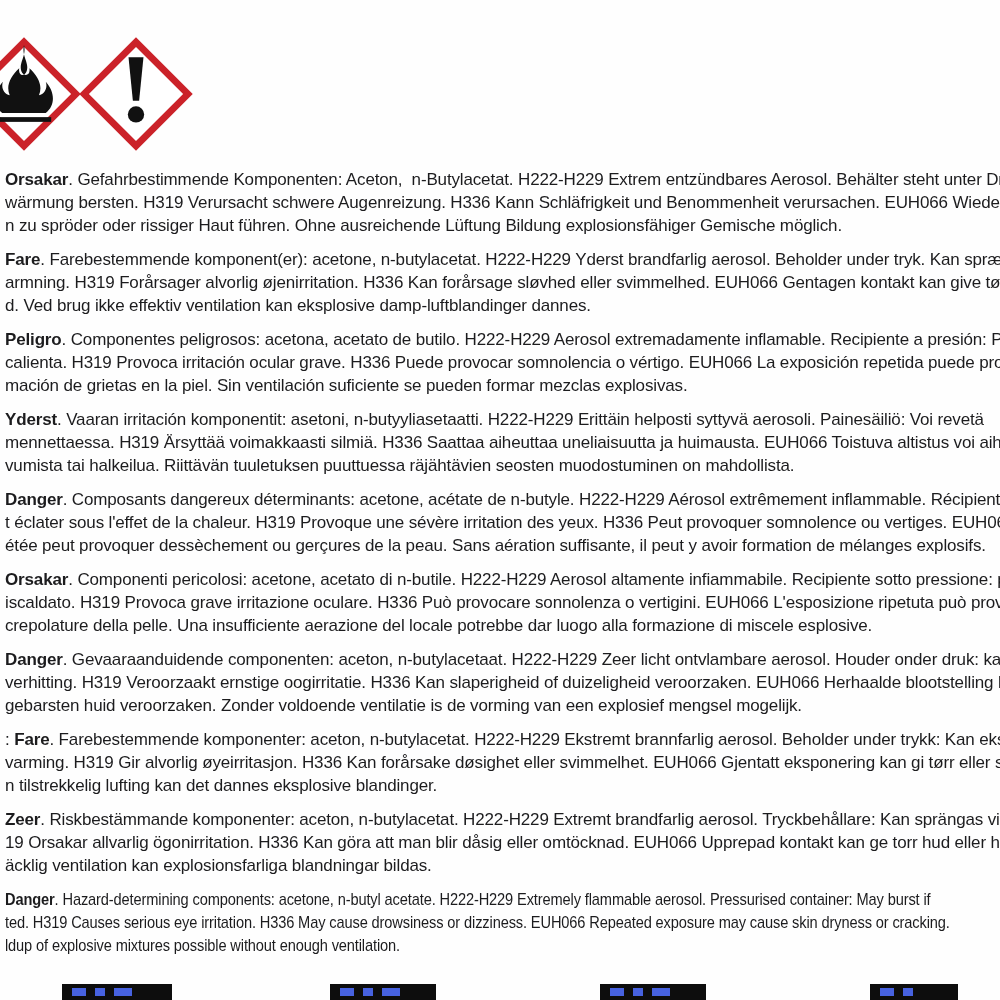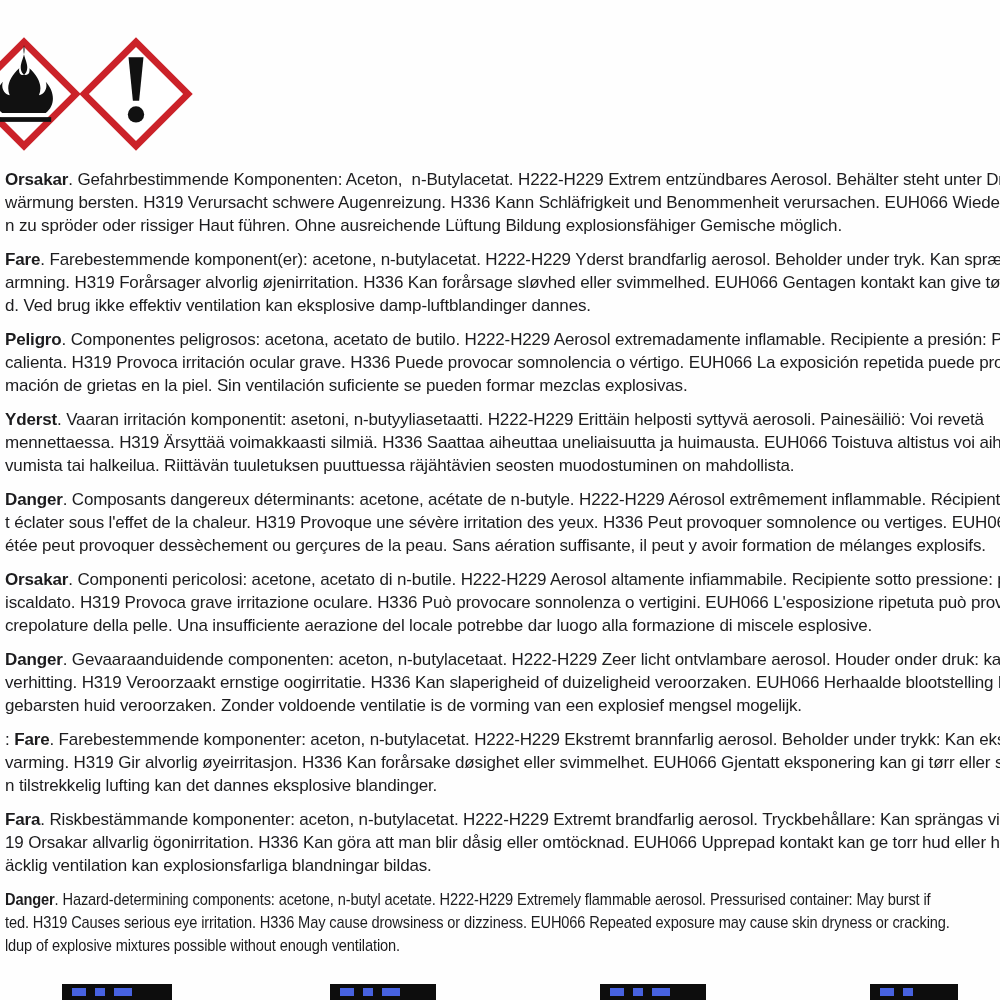--- a/index.html
+++ b/index.html
@@ -123,21 +123,21 @@
       <span class="line">gebarsten huid veroorzaken. Zonder voldoende ventilatie is de vorming van een explosief mengsel mogelijk.</span>
     </p>
 
     <p class="para">
       <span class="line"><span>: </span><b class="signal">Fare</b><span>. Farebestemmende komponenter: aceton, n-butylacetat. H222-H229 Ekstremt brannfarlig aerosol. Beholder under trykk: Kan eksplodere ved</span></span>
       <span class="line">varming. H319 Gir alvorlig øyeirritasjon. H336 Kan forårsake døsighet eller svimmelhet. EUH066 Gjentatt eksponering kan gi tørr eller sprukket hud.</span>
       <span class="line">n tilstrekkelig lufting kan det dannes eksplosive blandinger.</span>
     </p>
 
     <p class="para">
-      <span class="line"><span></span><b class="signal">Fara</b><span>. Riskbestämmande komponenter: aceton, n-butylacetat. H222-H229 Extremt brandfarlig aerosol. Tryckbehållare: Kan sprängas vid uppvärmning</span></span>
+      <span class="line"><span></span><b class="signal">Zeer</b><span>. Riskbestämmande komponenter: aceton, n-butylacetat. H222-H229 Extremt brandfarlig aerosol. Tryckbehållare: Kan sprängas vid uppvärmning</span></span>
       <span class="line">19 Orsakar allvarlig ögonirritation. H336 Kan göra att man blir dåsig eller omtöcknad. EUH066 Upprepad kontakt kan ge torr hud eller hudsprickor. U</span>
       <span class="line">äcklig ventilation kan explosionsfarliga blandningar bildas.</span>
     </p>
 
     <p class="para para-condensed">
       <span class="line"><span></span><b class="signal">Danger</b><span>. Hazard-determining components: acetone, n-butyl acetate. H222-H229 Extremely flammable aerosol. Pressurised container: May burst if</span></span>
       <span class="line">ted. H319 Causes serious eye irritation. H336 May cause drowsiness or dizziness. EUH066 Repeated exposure may cause skin dryness or cracking.</span>
       <span class="line">ldup of explosive mixtures possible without enough ventilation.</span>
     </p>
 

